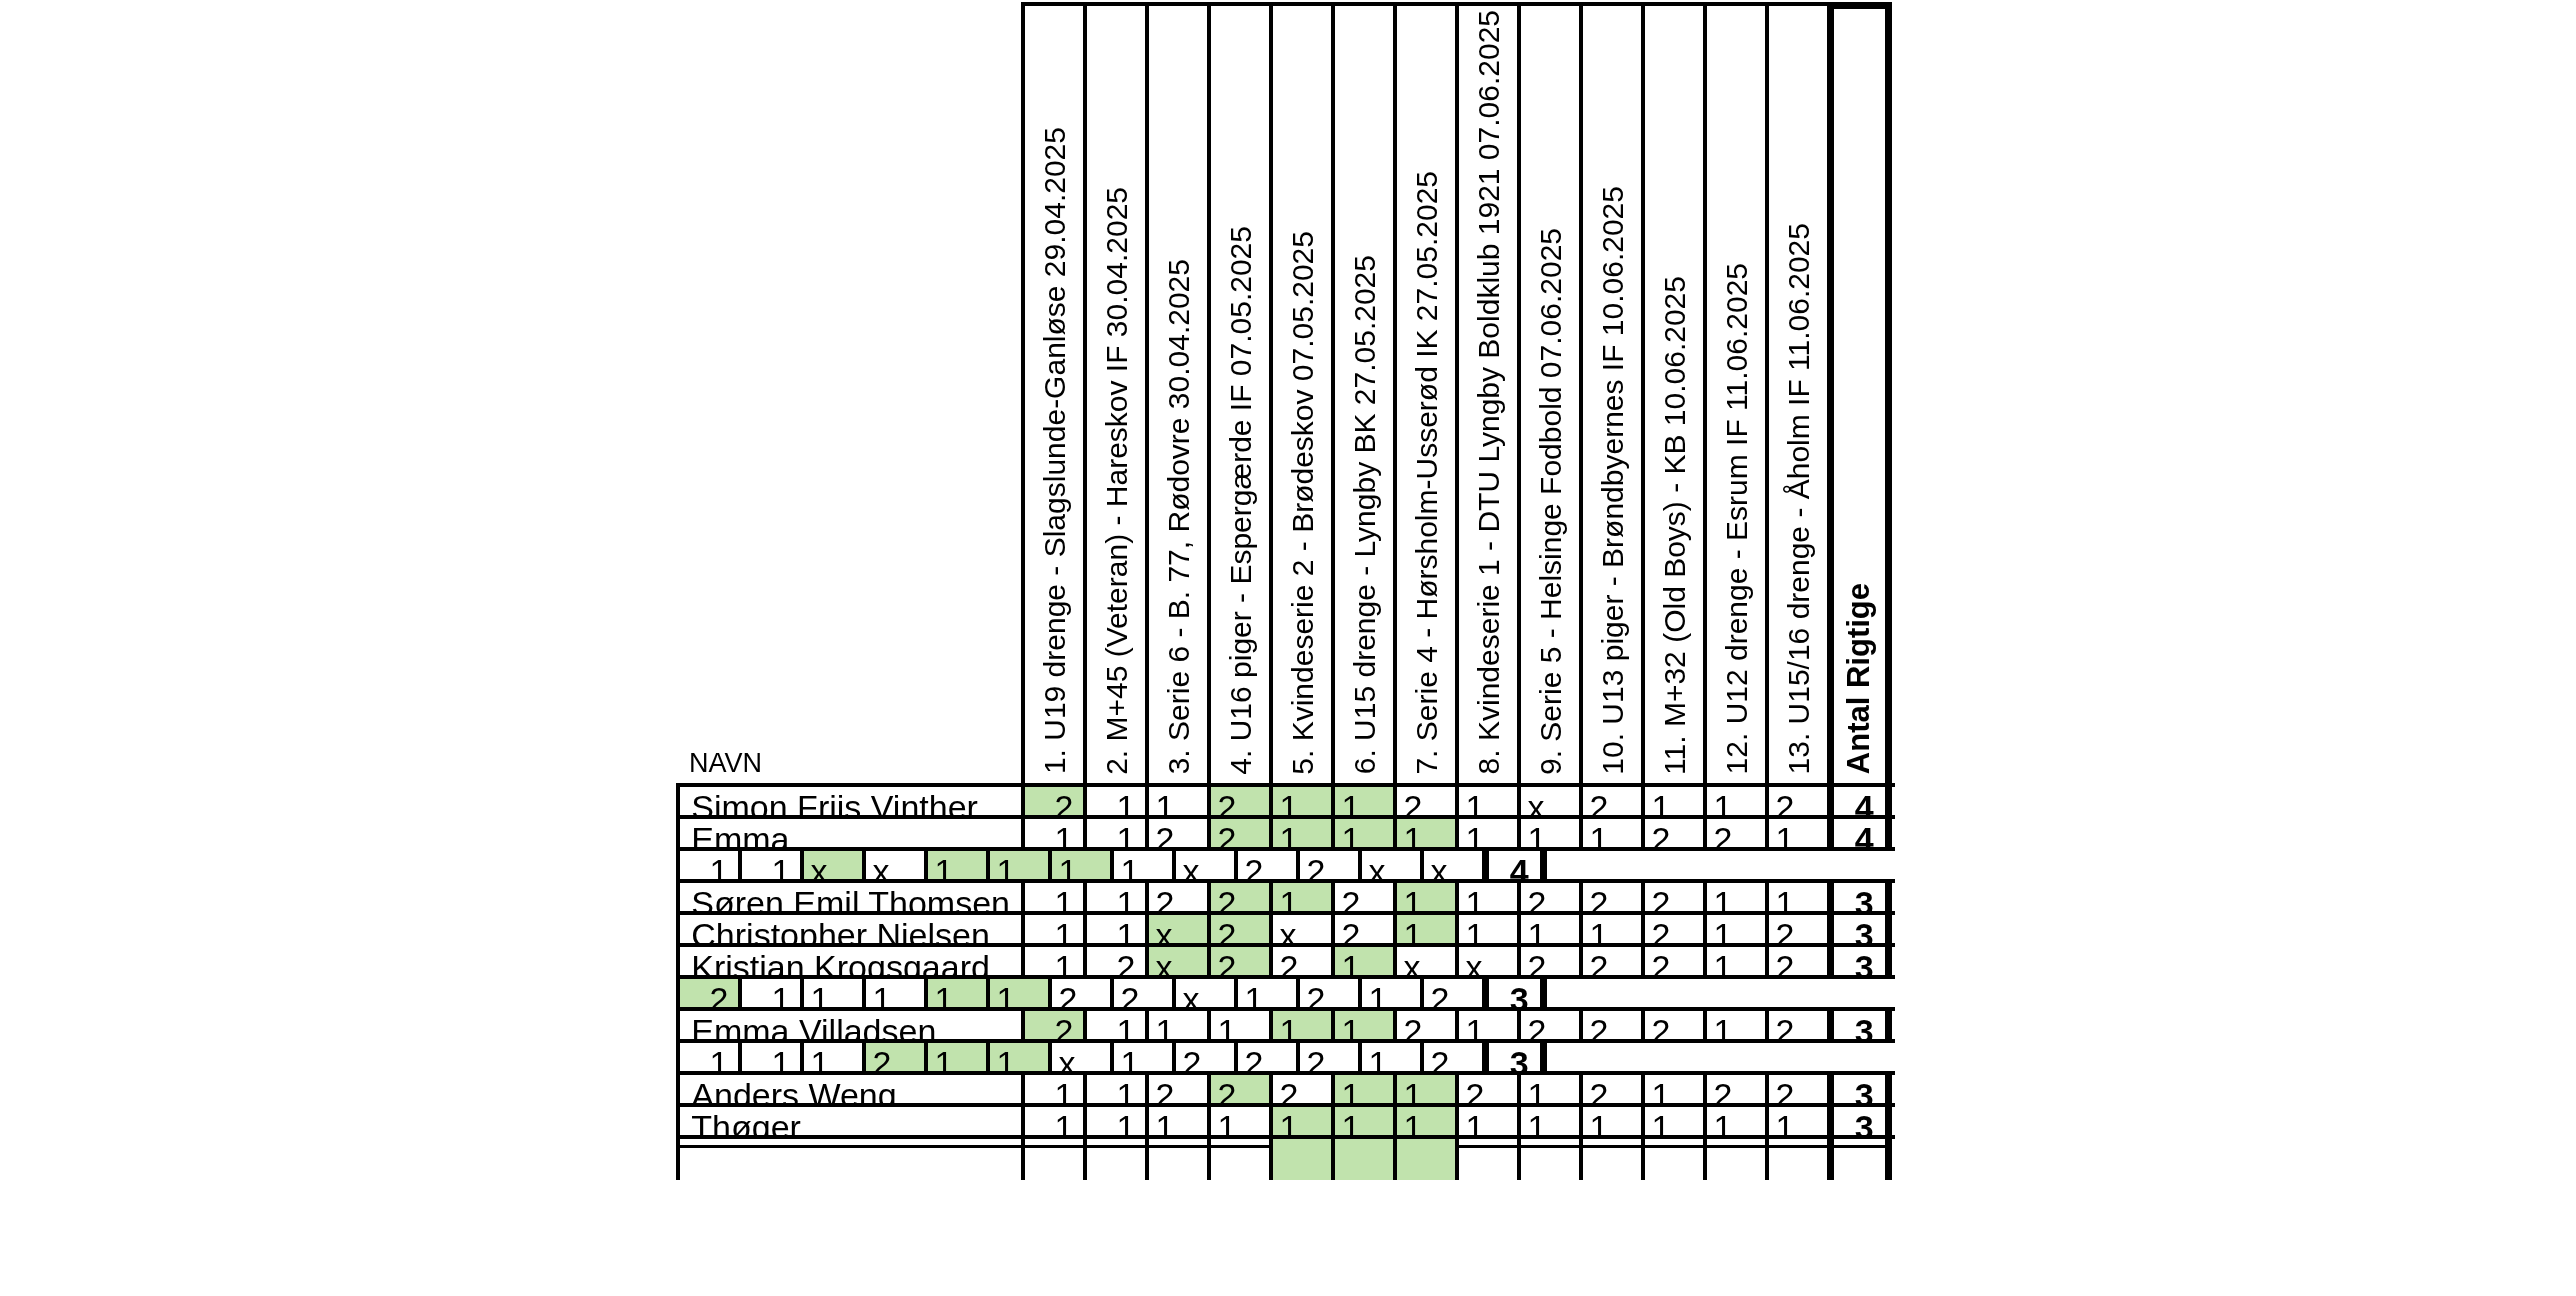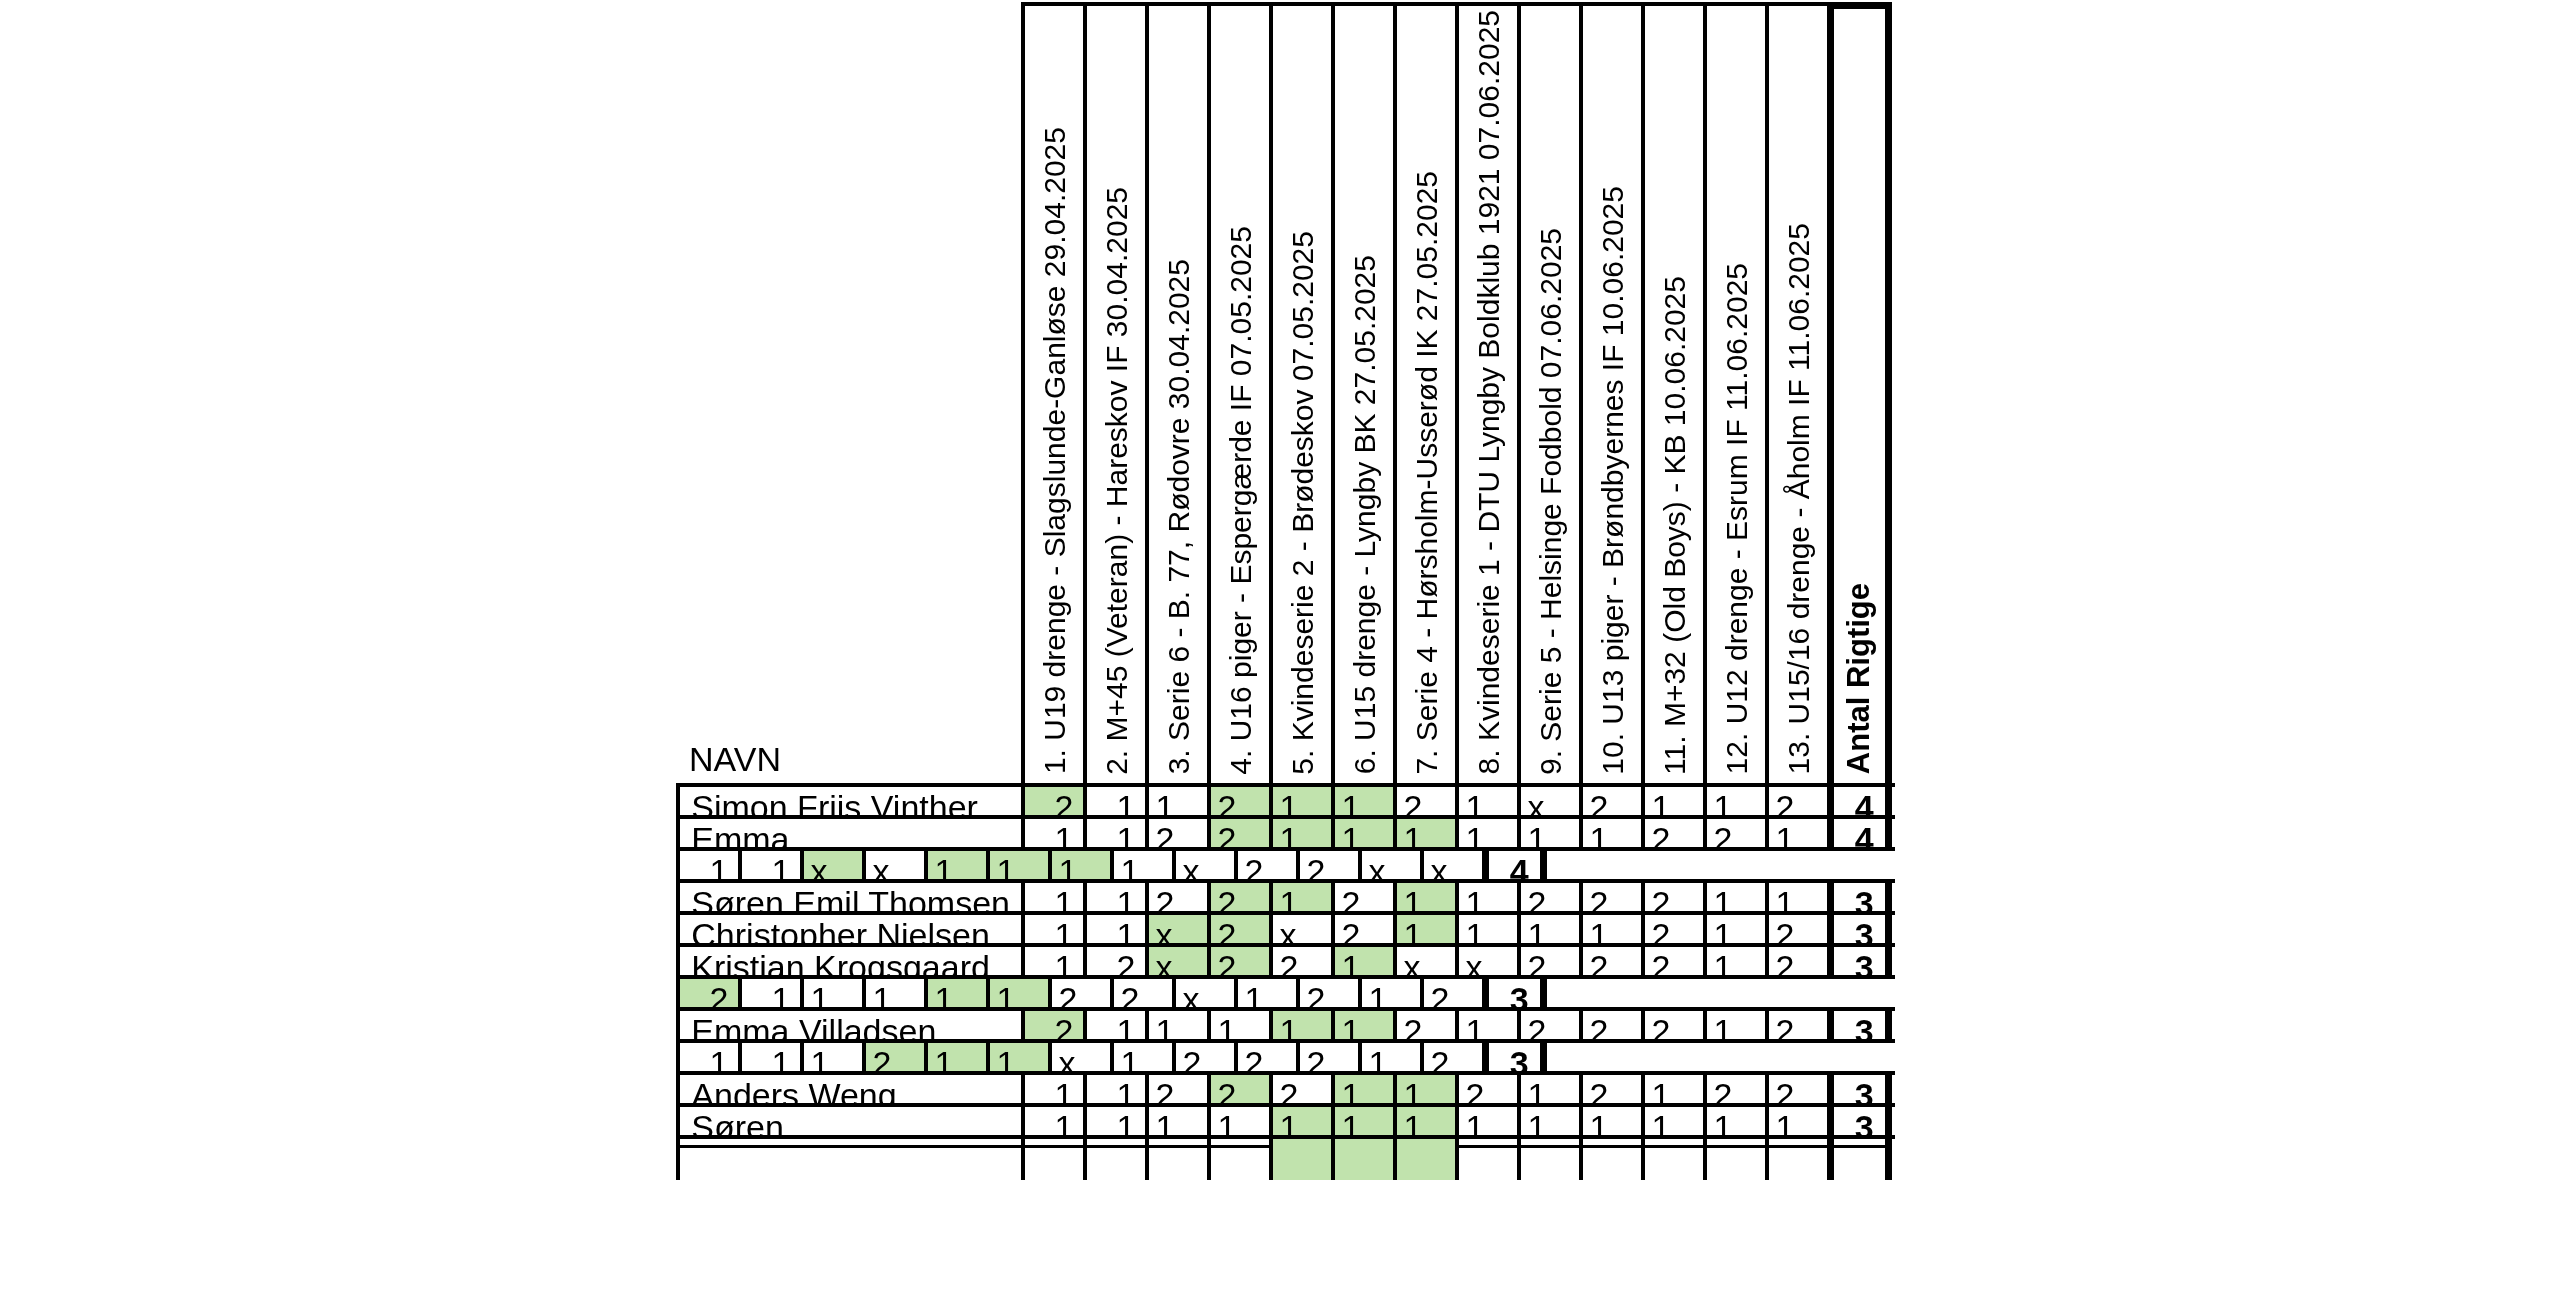--- a/index.html
+++ b/index.html
@@ -28,21 +28,21 @@
 
   .name-col  { width: 345px; }
   .pick-col  { width: 62px;  }
   .total-col { width: 65px;  }
 
   .name-header { position: relative; }
   .navn-label {
     position: absolute;
     left: 13px;
     bottom: 3.2px;
-    font-size: 34px;
+    font-size: 27px;
     white-space: nowrap;
   }
 
   .match-header {
     border-left: 4px solid #000;
     border-top: 4px solid #000;
     display: flex;
     justify-content: center;
     align-items: flex-end;
     overflow: hidden;
@@ -319,21 +319,21 @@
           <div class="cell pick-col pick-cell align-left green">1</div>
           <div class="cell pick-col pick-cell align-left">2</div>
           <div class="cell pick-col pick-cell align-left">1</div>
           <div class="cell pick-col pick-cell align-left">2</div>
           <div class="cell pick-col pick-cell align-left">1</div>
           <div class="cell pick-col pick-cell align-left">2</div>
           <div class="cell pick-col pick-cell align-left">2</div>
           <div class="cell total-col total-cell">3</div>
   </div>
         <div class="data-row">
-    <div class="cell name-col name-cell">Søren</div>
+    <div class="cell name-col name-cell">Thøger</div>
     <div class="cell pick-col pick-cell align-right">1</div>
           <div class="cell pick-col pick-cell align-right">1</div>
           <div class="cell pick-col pick-cell align-left">1</div>
           <div class="cell pick-col pick-cell align-left">1</div>
           <div class="cell pick-col pick-cell align-left green">1</div>
           <div class="cell pick-col pick-cell align-left green">1</div>
           <div class="cell pick-col pick-cell align-left green">1</div>
           <div class="cell pick-col pick-cell align-left">1</div>
           <div class="cell pick-col pick-cell align-left">1</div>
           <div class="cell pick-col pick-cell align-left">1</div>

